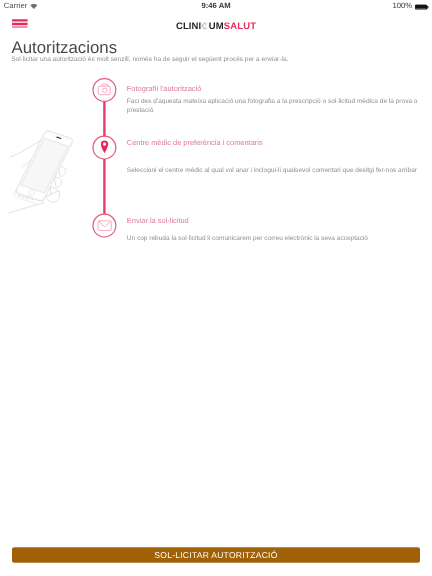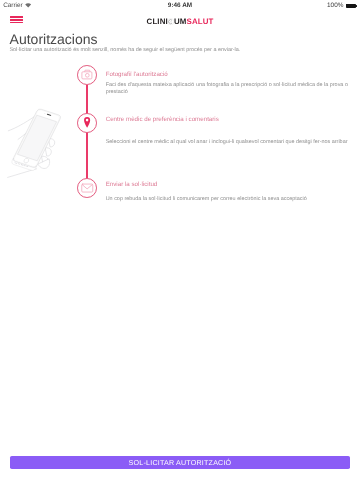--- a/index.html
+++ b/index.html
@@ -35,21 +35,21 @@
   .subtitle{position:absolute;left:9.4px;top:47.2px;right:8px;font-size:5.45px;color:#8e8e8e;line-height:6.6px;white-space:nowrap;}
 
   
   .steps{position:absolute;left:0;top:0;width:360px;height:480px;}
   .spine{position:absolute;left:86.4px;top:75px;width:1.2px;background:#ea3a69;}
   .node{position:absolute;width:19.8px;height:19.8px;border:1px solid #e35a7e;border-radius:50%;box-sizing:border-box;background:#fff;}
   .step-title{position:absolute;font-size:6.2px;line-height:7.5px;color:#dd7b95;font-weight:normal;white-space:nowrap;}
   .step-body{position:absolute;font-size:5.45px;color:#8e8e8e;line-height:7.5px;}
 
   
-  .cta{position:absolute;left:9.9px;top:455.9px;width:340.2px;height:13.6px;background:#8b5cf6;border-radius:1.8px;display:flex;align-items:center;justify-content:center;cursor:pointer;}
+  .cta{position:absolute;left:9.9px;top:455.9px;width:340.2px;height:13.6px;background:#a16207;border-radius:1.8px;display:flex;align-items:center;justify-content:center;cursor:pointer;}
   .cta span{font-size:7.1px;color:#fff;letter-spacing:.22px;}
 
   .illus{position:absolute;left:0px;top:90px;overflow:visible;}
 </style>
 </head>
 <body>
 
 <div class="screen">
 
   <div class="statusbar">

